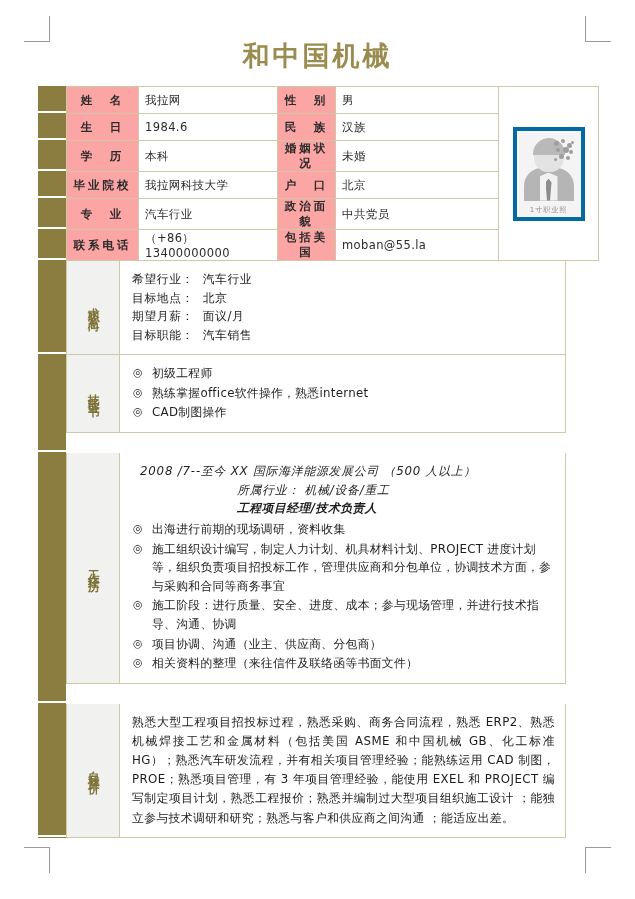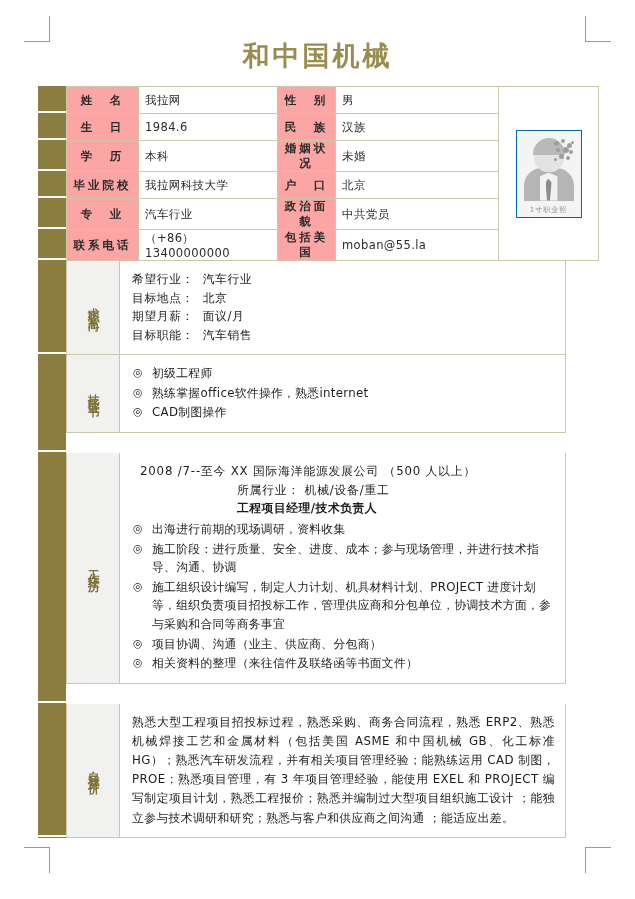--- a/index.html
+++ b/index.html
@@ -84,21 +84,21 @@
     background:#ffffff;
     text-align:center;
     vertical-align:middle;
     padding:0;
   }
 
   
   .photobox{
     width:64px;height:86px;
     margin:0 auto;
-    border:1px solid #0369a1;
+    border:4px solid #0369a1;
     background:#f4f4f4;
     position:relative;
     overflow:hidden;
   }
   .ph-head{
     position:absolute;left:50%;top:9px;margin-left:-15px;
     width:30px;height:32px;border-radius:50% 50% 45% 45%;
     background:#e3e3e3;
   }
   .ph-hair{
@@ -178,21 +178,21 @@
     padding-left:20px;
     margin:0 0 1px 0;
     letter-spacing:0.3px;
   }
   ul.bul li:before{
     content:"\25CE";
     position:absolute;left:1px;top:0;
     color:#1d1d1d;font-size:11px;
   }
 
-  .job-head{margin-bottom:2px;}
+  .job-head{margin-bottom:2px;font-style:italic;}
   .job-line1{letter-spacing:0.8px;padding-left:8px;}
   .job-line2{letter-spacing:0.8px;padding-left:105px;}
   .job-line3{letter-spacing:0.5px;padding-left:105px;font-weight:bold;}
 
   .selfeval{
     text-align:justify;
     letter-spacing:0.4px;
     line-height:1.62;
   }
 </style>
@@ -333,22 +333,22 @@
       <span>工作经历</span>
     </div>
     <div class="sec-body">
       <div class="job-head">
         <div class="job-line1">2008 /7--至今    XX 国际海洋能源发展公司 （500 人以上）</div>
         <div class="job-line2">所属行业：  机械/设备/重工</div>
         <div class="job-line3">工程项目经理/技术负责人</div>
       </div>
       <ul class="bul" id="work-list">
           <li>出海进行前期的现场调研，资料收集</li>
+          <li>施工组织设计编写，制定人力计划、机具材料计划、PROJECT 进度计划等，组织负责项目招投标工作，管理供应商和分包单位，协调技术方面，参与采购和合同等商务事宜</li>
           <li>施工阶段：进行质量、安全、进度、成本；参与现场管理，并进行技术指导、沟通、协调</li>
-          <li>施工组织设计编写，制定人力计划、机具材料计划、PROJECT 进度计划等，组织负责项目招投标工作，管理供应商和分包单位，协调技术方面，参与采购和合同等商务事宜</li>
           <li>项目协调、沟通（业主、供应商、分包商）</li>
           <li>相关资料的整理（来往信件及联络函等书面文件）</li>
         </ul>
     </div>
   </div>
 
   <div class="section" id="sec-self" style="top: 618px;">
     <div class="sec-label">
       <span>自我评价</span>
     </div>

